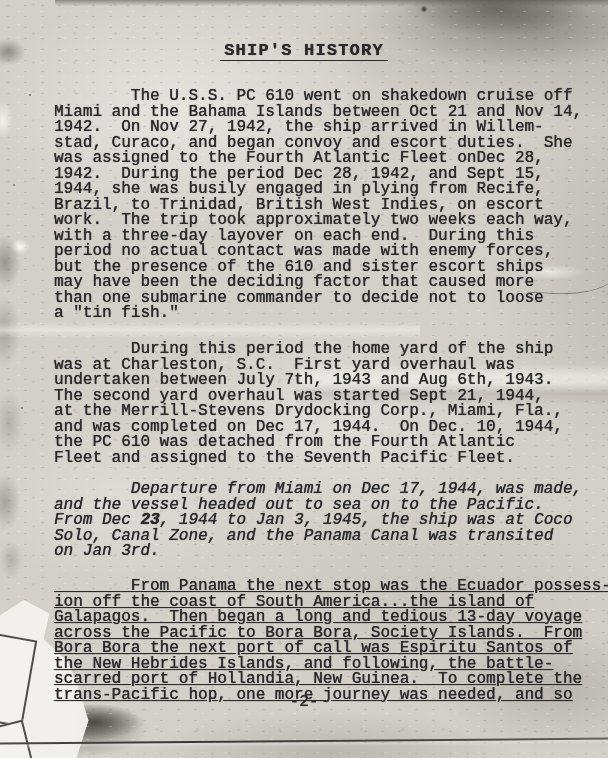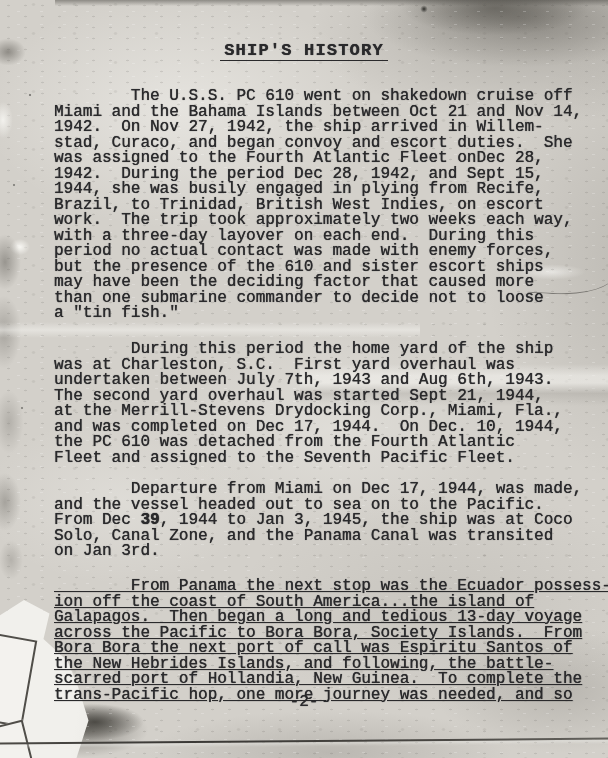--- a/index.html
+++ b/index.html
@@ -103,21 +103,21 @@
   .title {
     position: absolute; top: 43px; left: 0; width: 100%; text-align: center;
     font-size: 17px; font-weight: bold; letter-spacing: 1.2px;
   }
   .title-text {
     display: inline-block; border-bottom: 1.7px solid #2a2a2c; padding: 0 4px 1px 4px;
   }
   .para { position: absolute; left: 42px; margin: 12px; white-space: pre; }
   .p1 { top: 77px; }
   .p2 { top: 330px; }
-  .p3 { top: 470px; }
+  .p3 { top: 470px; font-style: italic; }
   .p4 { top: 567px; text-decoration: underline; }
   .ink-bold { font-weight: bold; text-shadow: 0 0 1.1px rgba(30,30,32,1), 0.5px 0.4px 0.7px rgba(30,30,32,0.6); }
   .page-num { position: absolute; top: 695px; left: 0; width: 100%; text-align: center; }
 </style>
 </head>
 <body>
 
 <div class="scan">
 
   <div class="noise"></div>
@@ -156,21 +156,21 @@
 was at Charleston, S.C.  First yard overhaul was
 undertaken between July 7th, 1943 and Aug 6th, 1943.
 The second yard overhaul was started Sept 21, 1944,
 at the Merrill-Stevens Drydocking Corp., Miami, Fla.,
 and was completed on Dec 17, 1944.  On Dec. 10, 1944,
 the PC 610 was detached from the Fourth Atlantic
 Fleet and assigned to the Seventh Pacific Fleet.</p>
 
     <p class="para p3"><span>        Departure from Miami on Dec 17, 1944, was made,
 and the vessel headed out to sea on to the Pacific.
-From Dec </span><span class="ink-bold">39</span><span>, 1944 to Jan 3, 1945, the ship was at Coco
+From Dec </span><span class="ink-bold">23</span><span>, 1944 to Jan 3, 1945, the ship was at Coco
 Solo, Canal Zone, and the Panama Canal was transited
 on Jan 3rd.</span></p>
 
     <p class="para p4">        From Panama the next stop was the Ecuador possess-
 ion off the coast of South America...the island of
 Galapagos.  Then began a long and tedious 13-day voyage
 across the Pacific to Bora Bora, Society Islands.  From
 Bora Bora the next port of call was Espiritu Santos of
 the New Hebrides Islands, and following, the battle-
 scarred port of Hollandia, New Guinea.  To complete the

